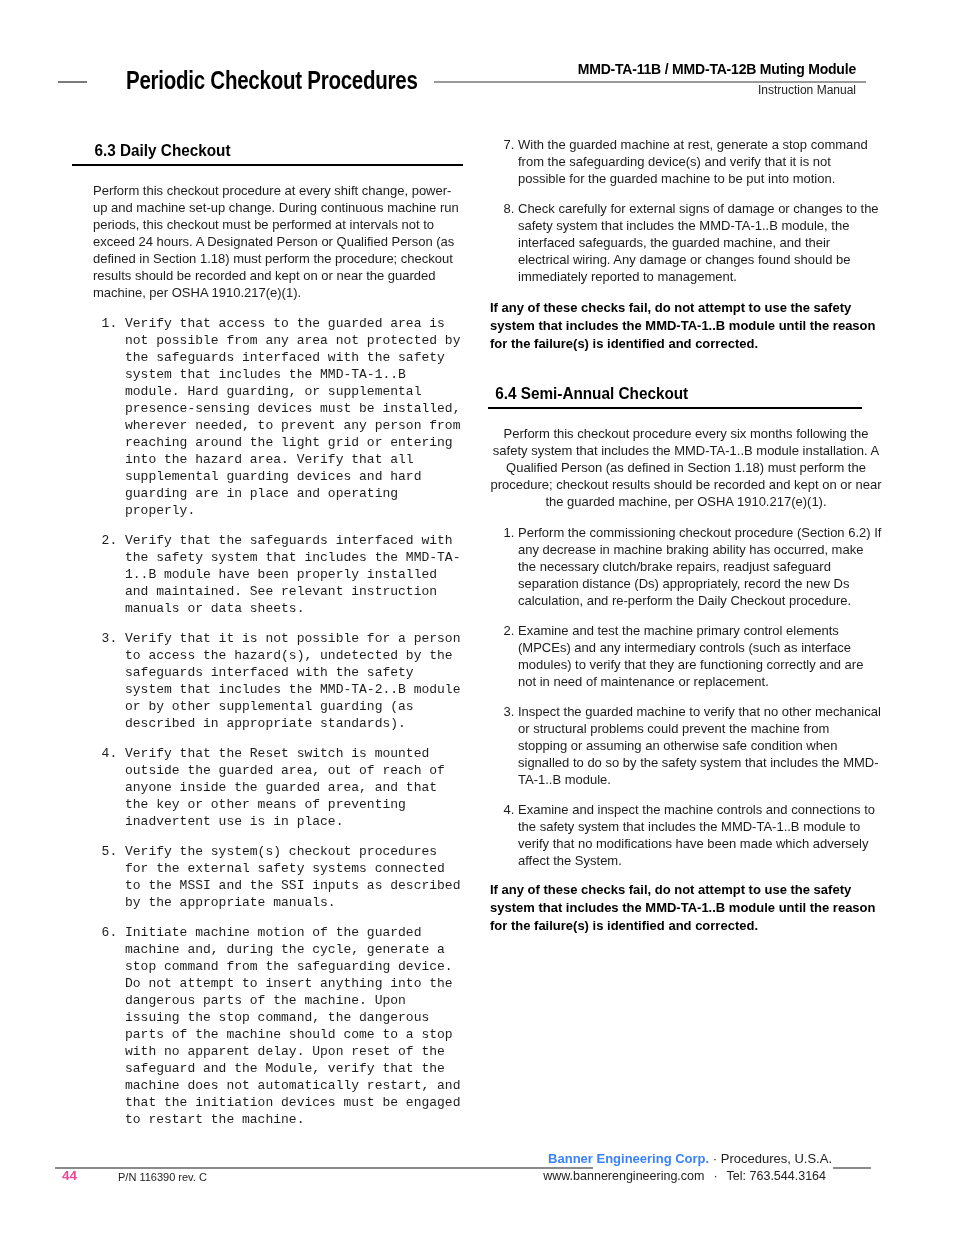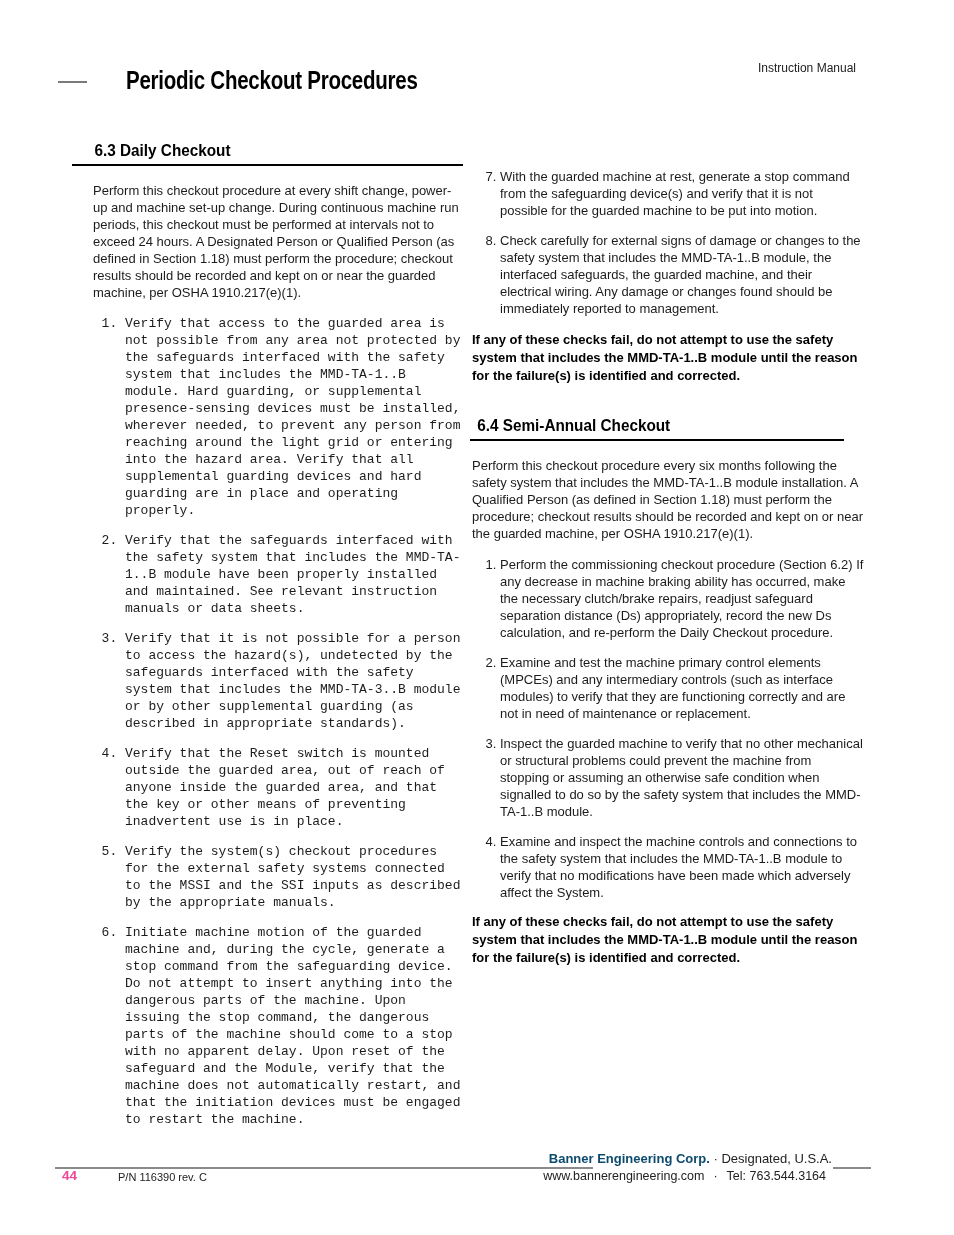--- a/index.html
+++ b/index.html
@@ -22,77 +22,78 @@
   .header-right { position:absolute; left:434px; top:61px; width:432px; }
   .product-title {
     text-align:right; padding-right:10px; font-size:14px; font-weight:bold;
     letter-spacing:-0.2px; color:#000; padding-bottom:4px; border-bottom:2px solid #9a9a9a;
   }
   .doc-type { text-align:right; padding-right:10px; font-size:12px; margin-top:0; color:#222; }
 
   
   .col { position:absolute; top:130px; font-size:13px; line-height:17px; }
   .col-left  { left:72px;  width:391px; }
-  .col-right { left:470px; width:394px;margin-top:32px; }
+  .col-right { left:488px; width:394px; }
 
   .h2wrap { border-bottom:2.5px solid #000; padding-bottom:5px; }
   .h2wrap h2 {
     font-size:17px; font-weight:bold; color:#000;
     transform:scaleX(0.9); transform-origin:left bottom; white-space:nowrap;
   }
   .col-left  .h2wrap { margin-top:12px; }
   .col-left  .h2wrap h2 { padding-left:25px; }
   .col-right .h2wrap { margin-top:32px; width:374px; }
   .col-right .h2wrap h2 { padding-left:8px; }
 
   .intro { margin-top:16px; }
   .col-left  .intro { margin-left:21px; }
-  .col-right .intro { margin-left:2px; }
+  .col-right .intro { margin-left:2px;text-align:center; }
 
   ol { margin-top:14px; list-style:decimal outside; }
   .col-left  ol { padding-left:53px;font-family:Liberation Mono, monospace; }
   .col-right ol { padding-left:30px; }
   .col-right ol.first { margin-top:6px; }
   li { margin-bottom:13px; }
   li:last-child { margin-bottom:0; }
 
   .warning { font-weight:bold; color:#000; margin-top:14px; line-height:18px; }
   .col-right .warning { margin-left:2px; }
   .warning.second { margin-top:12px; }
 
   
   .frule-left  { position:absolute; left:55px;  top:1167px; width:538px; height:2px; background:#8a8a8a; }
   .frule-right { position:absolute; left:833px; top:1167px; width:38px;  height:2px; background:#8a8a8a; }
   .fcompany { position:absolute; top:1151px; right:122px; font-size:13px; white-space:nowrap; color:#222; }
-  .fcompany .bold { font-weight:bold; color:#0c4a6e; }
+  .fcompany .bold { font-weight:bold; color:#3b82f6; }
   .fweb { position:absolute; top:1169px; right:128px; font-size:12.5px; white-space:nowrap; color:#222;text-align:right; }
   .fweb .sep { display:inline-block; margin:0 9px; }
   .fpage { position:absolute; left:62px; top:1168px; font-size:13.5px; font-weight:bold; color:#ec4899; }
   .fpn   { position:absolute; left:98px; top:1171px; font-size:11px; color:#222;padding-left:20px; }
 </style>
 </head>
 <body>
 
 <div class="page">
 
   <div class="crop-dash"></div>
   <h1 class="page-title">Periodic Checkout Procedures</h1>
   <div class="header-right">
+    <div class="product-title">MMD-TA-11B / MMD-TA-12B Muting Module</div>
     <div class="doc-type">Instruction Manual</div>
   </div>
 
   <section class="col col-left">
     <div class="h2wrap">
       <h2>6.3 Daily Checkout</h2>
     </div>
     <p class="intro">Perform this checkout procedure at every shift change, power-up and machine set-up change. During continuous machine run periods, this checkout must be performed at intervals not to exceed 24 hours. A Designated Person or Qualified Person (as defined in Section 1.18) must perform the procedure; checkout results should be recorded and kept on or near the guarded machine, per OSHA 1910.217(e)(1).</p>
     <ol start="1">
         <li>Verify that access to the guarded area is not possible from any area not protected by the safeguards interfaced with the safety system that includes the MMD-TA-1..B module. Hard guarding, or supplemental presence-sensing devices must be installed, wherever needed, to prevent any person from reaching around the light grid or entering into the hazard area. Verify that all supplemental guarding devices and hard guarding are in place and operating properly.</li>
         <li>Verify that the safeguards interfaced with the safety system that includes the MMD-TA-1..B module have been properly installed and maintained. See relevant instruction manuals or data sheets.</li>
-        <li>Verify that it is not possible for a person to access the hazard(s), undetected by the safeguards interfaced with the safety system that includes the MMD-TA-3..B module or by other supplemental guarding (as described in appropriate standards).</li>
+        <li>Verify that it is not possible for a person to access the hazard(s), undetected by the safeguards interfaced with the safety system that includes the MMD-TA-2..B module or by other supplemental guarding (as described in appropriate standards).</li>
         <li>Verify that the Reset switch is mounted outside the guarded area, out of reach of anyone inside the guarded area, and that the key or other means of preventing inadvertent use is in place.</li>
         <li>Verify the system(s) checkout procedures for the external safety systems connected to the MSSI and the SSI inputs as described by the appropriate manuals.</li>
         <li>Initiate machine motion of the guarded machine and, during the cycle, generate a stop command from the safeguarding device. Do not attempt to insert anything into the dangerous parts of the machine. Upon issuing the stop command, the dangerous parts of the machine should come to a stop with no apparent delay. Upon reset of the safeguard and the Module, verify that the machine does not automatically restart, and that the initiation devices must be engaged to restart the machine.</li>
       </ol>
   </section>
 
   <section class="col col-right">
     <ol class="first" start="7">
         <li>With the guarded machine at rest, generate a stop command from the safeguarding device(s) and verify that it is not possible for the guarded machine to be put into motion.</li>
         <li>Check carefully for external signs of damage or changes to the safety system that includes the MMD-TA-1..B module, the interfaced safeguards, the guarded machine, and their electrical wiring. Any damage or changes found should be immediately reported to management.</li>
@@ -108,21 +109,21 @@
         <li>Examine and test the machine primary control elements (MPCEs) and any intermediary controls (such as interface modules) to verify that they are functioning correctly and are not in need of maintenance or replacement.</li>
         <li>Inspect the guarded machine to verify that no other mechanical or structural problems could prevent the machine from stopping or assuming an otherwise safe condition when signalled to do so by the safety system that includes the MMD-TA-1..B module.</li>
         <li>Examine and inspect the machine controls and connections to the safety system that includes the MMD-TA-1..B module to verify that no modifications have been made which adversely affect the System.</li>
       </ol>
     <p class="warning second">If any of these checks fail, do not attempt to use the safety system that includes the MMD-TA-1..B module until the reason for the failure(s) is identified and corrected.</p>
   </section>
 
   <div class="frule-left"></div>
   <div class="frule-right"></div>
   <div class="fcompany">
-    <span class="bold">Banner Engineering Corp.</span><span> · Designated, U.S.A.</span>
+    <span class="bold">Banner Engineering Corp.</span><span> · Procedures, U.S.A.</span>
   </div>
   <div class="fweb">
     <span>www.bannerengineering.com</span><span class="sep">·</span><span>Tel: 763.544.3164</span>
   </div>
   <div class="fpage">44</div>
   <div class="fpn">P/N 116390 rev. C</div>
 
 </div>
 
 </body></html>

